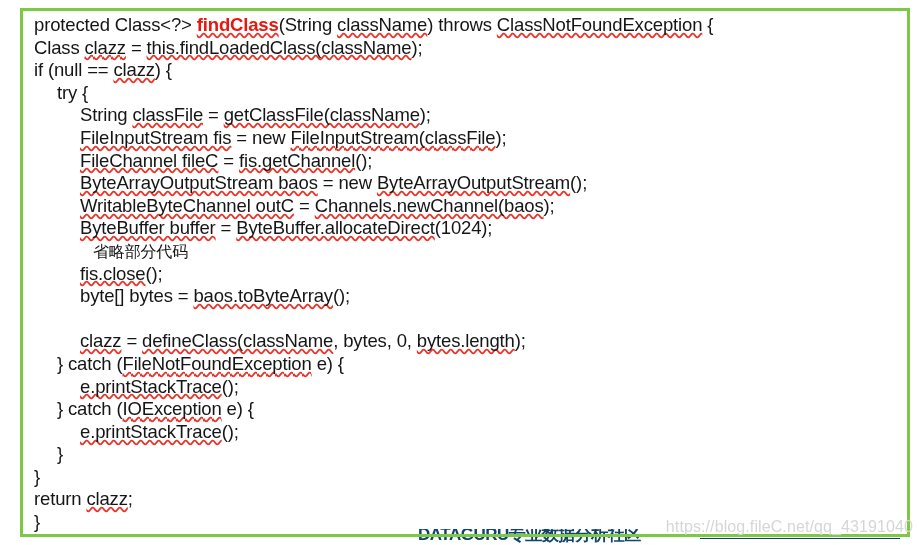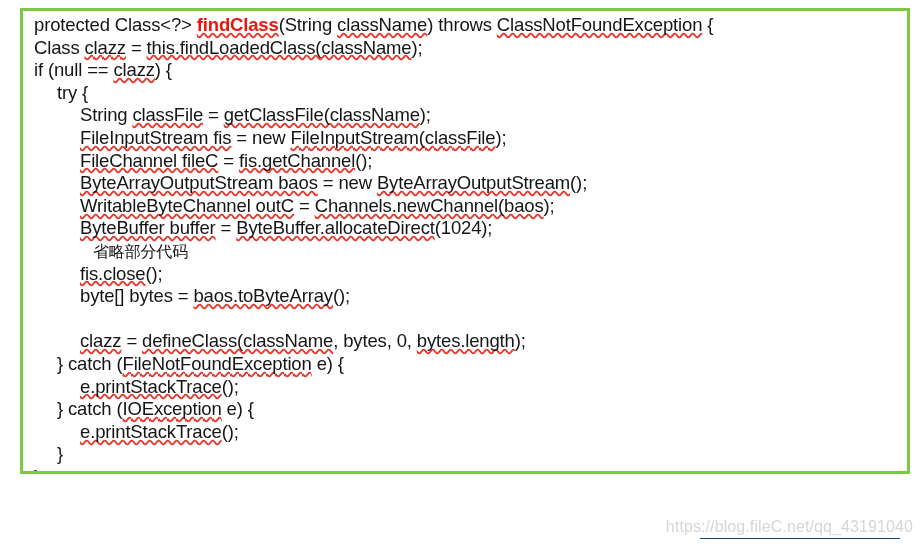--- a/index.html
+++ b/index.html
@@ -42,21 +42,21 @@
     height: 1px;
     background: #11436e;
   }
 
   
   #code-box {
     position: absolute;
     left: 20px;
     top: 8px;
     width: 890px;
-    height: 466px;
+    height: 529px;
     border: 3px solid #0c4a6e;
     box-sizing: border-box;
     background: transparent;
     overflow: hidden;
   }
 
   #code-lines {
     position: absolute;
     left: 11px;
     top: 3px;
@@ -103,20 +103,21 @@
     font-size: 16px;
     color: #d6d6d6;
     white-space: nowrap;
     letter-spacing: 0.1px;
   }
 </style>
 </head>
 <body>
 
 <div id="logo-strip">
+  <div class="logo-text">DATAGURU专业数据分析社区</div>
   <div class="logo-rule"></div>
 </div>
 
 <div id="code-box" style="border-color: rgb(126, 201, 67);">
   <div id="code-lines"><div class="code-line" style="padding-left: 0px;"><span>protected Class&lt;?&gt; </span><span class="hl">findClass</span><span>(String </span><span class="sq">className</span><span>) throws </span><span class="sq">ClassNotFoundException</span><span> {</span></div><div class="code-line" style="padding-left: 0px;"><span>Class </span><span class="sq">clazz</span><span> = </span><span class="sq">this.findLoadedClass(className</span><span>);</span></div><div class="code-line" style="padding-left: 0px;"><span>if (null == </span><span class="sq">clazz</span><span>) {</span></div><div class="code-line" style="padding-left: 23px;"><span>try {</span></div><div class="code-line" style="padding-left: 46px;"><span>String </span><span class="sq">classFile</span><span> = </span><span class="sq">getClassFile(className</span><span>);</span></div><div class="code-line" style="padding-left: 46px;"><span class="sq">FileInputStream fis</span><span> = new </span><span class="sq">FileInputStream(classFile</span><span>);</span></div><div class="code-line" style="padding-left: 46px;"><span class="sq">FileChannel fileC</span><span> = </span><span class="sq">fis.getChannel</span><span>();</span></div><div class="code-line" style="padding-left: 46px;"><span class="sq">ByteArrayOutputStream baos</span><span> = new </span><span class="sq">ByteArrayOutputStream</span><span>();</span></div><div class="code-line" style="padding-left: 46px;"><span class="sq">WritableByteChannel outC</span><span> = </span><span class="sq">Channels.newChannel(baos</span><span>);</span></div><div class="code-line" style="padding-left: 46px;"><span class="sq">ByteBuffer buffer</span><span> = </span><span class="sq">ByteBuffer.allocateDirect</span><span>(1024);</span></div><div class="code-line" style="padding-left: 46px;"><span class="cjk"> 省略部分代码</span></div><div class="code-line" style="padding-left: 46px;"><span class="sq">fis.close</span><span>();</span></div><div class="code-line" style="padding-left: 46px;"><span>byte[] bytes = </span><span class="sq">baos.toByteArray</span><span>();</span></div><div class="code-line" style="padding-left: 0px;">&nbsp;</div><div class="code-line" style="padding-left: 46px;"><span class="sq">clazz</span><span> = </span><span class="sq">defineClass(className</span><span>, bytes, 0, </span><span class="sq">bytes.length</span><span>);</span></div><div class="code-line" style="padding-left: 23px;"><span>} catch (</span><span class="sq">FileNotFoundException</span><span> e) {</span></div><div class="code-line" style="padding-left: 46px;"><span class="sq">e.printStackTrace</span><span>();</span></div><div class="code-line" style="padding-left: 23px;"><span>} catch (</span><span class="sq">IOException</span><span> e) {</span></div><div class="code-line" style="padding-left: 46px;"><span class="sq">e.printStackTrace</span><span>();</span></div><div class="code-line" style="padding-left: 23px;"><span>}</span></div><div class="code-line" style="padding-left: 0px;"><span>}</span></div><div class="code-line" style="padding-left: 0px;"><span>return </span><span class="sq">clazz</span><span>;</span></div><div class="code-line" style="padding-left: 0px;"><span>}</span></div></div>
 </div>
 
 <div id="watermark">https://blog.fileC.net/qq_43191040</div>
 
 </body></html>

